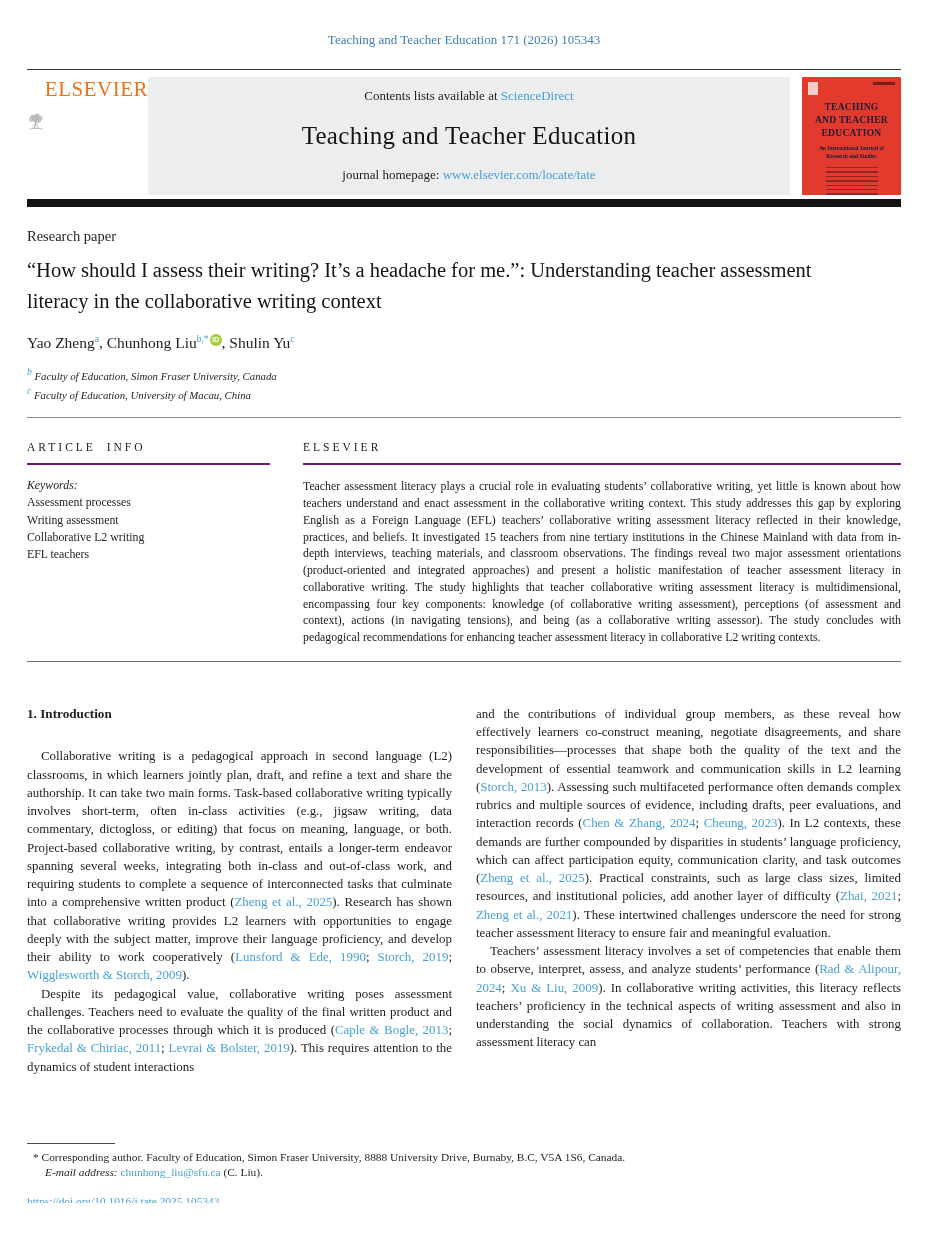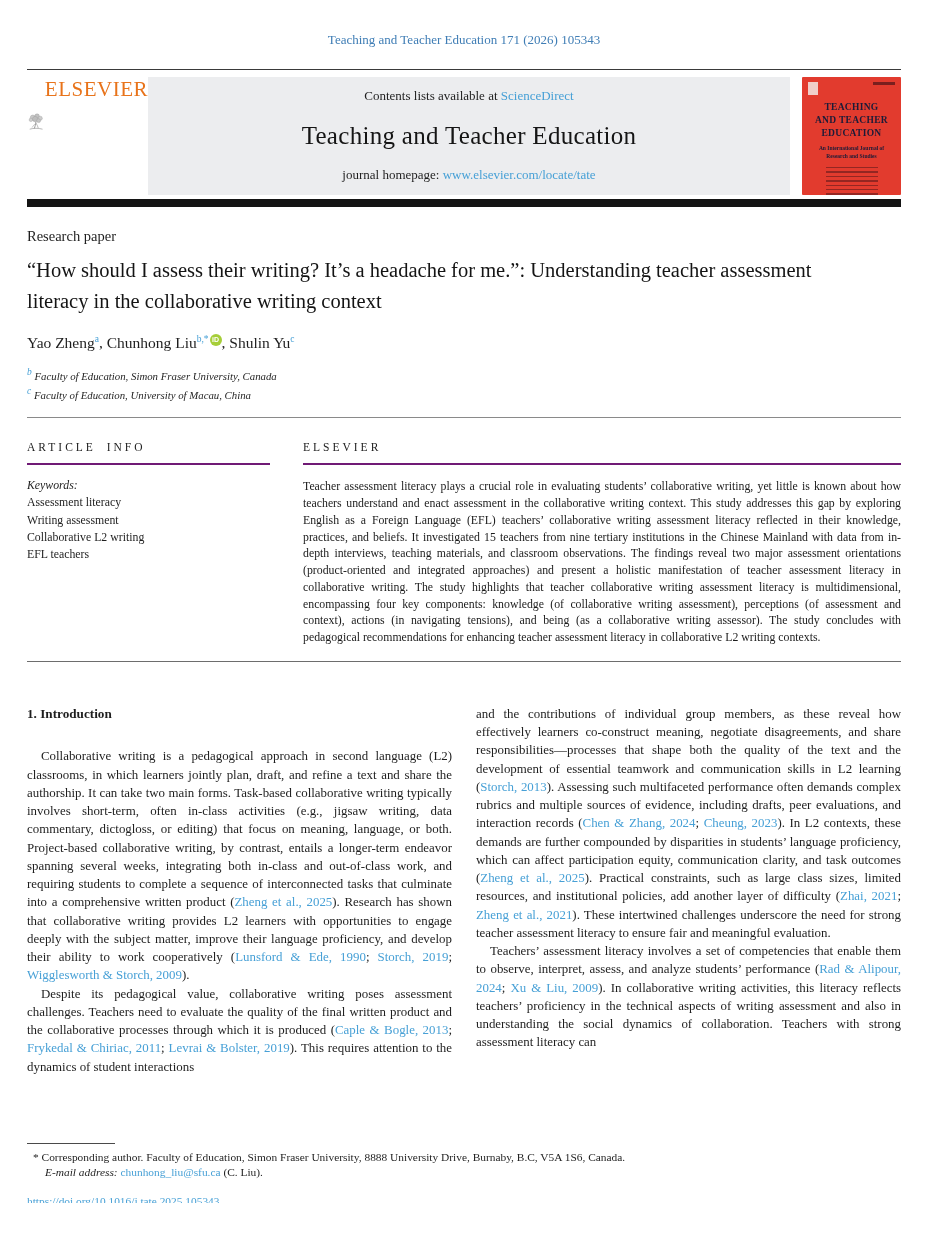--- a/index.html
+++ b/index.html
@@ -171,21 +171,21 @@
     <div class="affil"><sup>c</sup> <span>Faculty of Education, University of Macau, China</span></div>
   </div>
 
   <div class="rule-mid"></div>
 
   <div class="info-abstract">
     <div class="info-col">
       <div class="block-heading">ARTICLE INFO</div>
       <div class="keywords">
         <div class="keywords-label">Keywords:</div>
-        <div>Assessment literacy</div>
+        <div>Assessment processes</div>
         <div>Writing assessment</div>
         <div>Collaborative L2 writing</div>
         <div>EFL teachers</div>
       </div>
     </div>
     <div class="abstract-col">
       <div class="block-heading">ELSEVIER</div>
       <div class="abstract-text">Teacher assessment literacy plays a crucial role in evaluating students’ collaborative writing, yet little is known about how teachers understand and enact assessment in the collaborative writing context. This study addresses this gap by exploring English as a Foreign Language (EFL) teachers’ collaborative writing assessment literacy reflected in their knowledge, practices, and beliefs. It investigated 15 teachers from nine tertiary institutions in the Chinese Mainland with data from in-depth interviews, teaching materials, and classroom observations. The findings reveal two major assessment orientations (product-oriented and integrated approaches) and present a holistic manifestation of teacher assessment literacy in collaborative writing. The study highlights that teacher collaborative writing assessment literacy is multidimensional, encompassing four key components: knowledge (of collaborative writing assessment), perceptions (of assessment and context), actions (in navigating tensions), and being (as a collaborative writing assessor). The study concludes with pedagogical recommendations for enhancing teacher assessment literacy in collaborative L2 writing contexts.</div>
     </div>
   </div>

